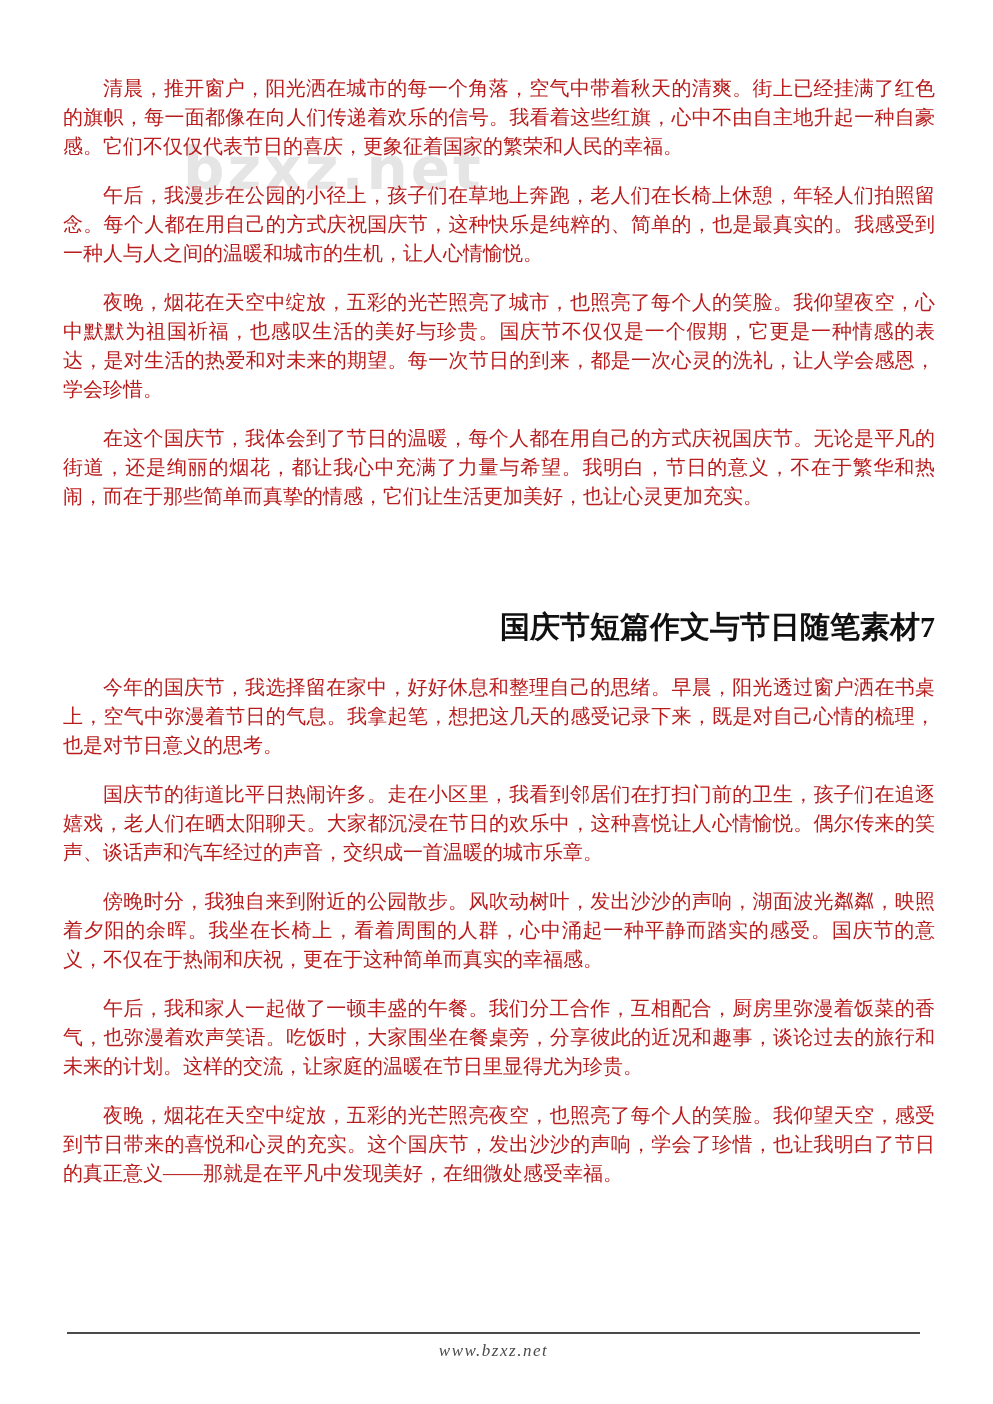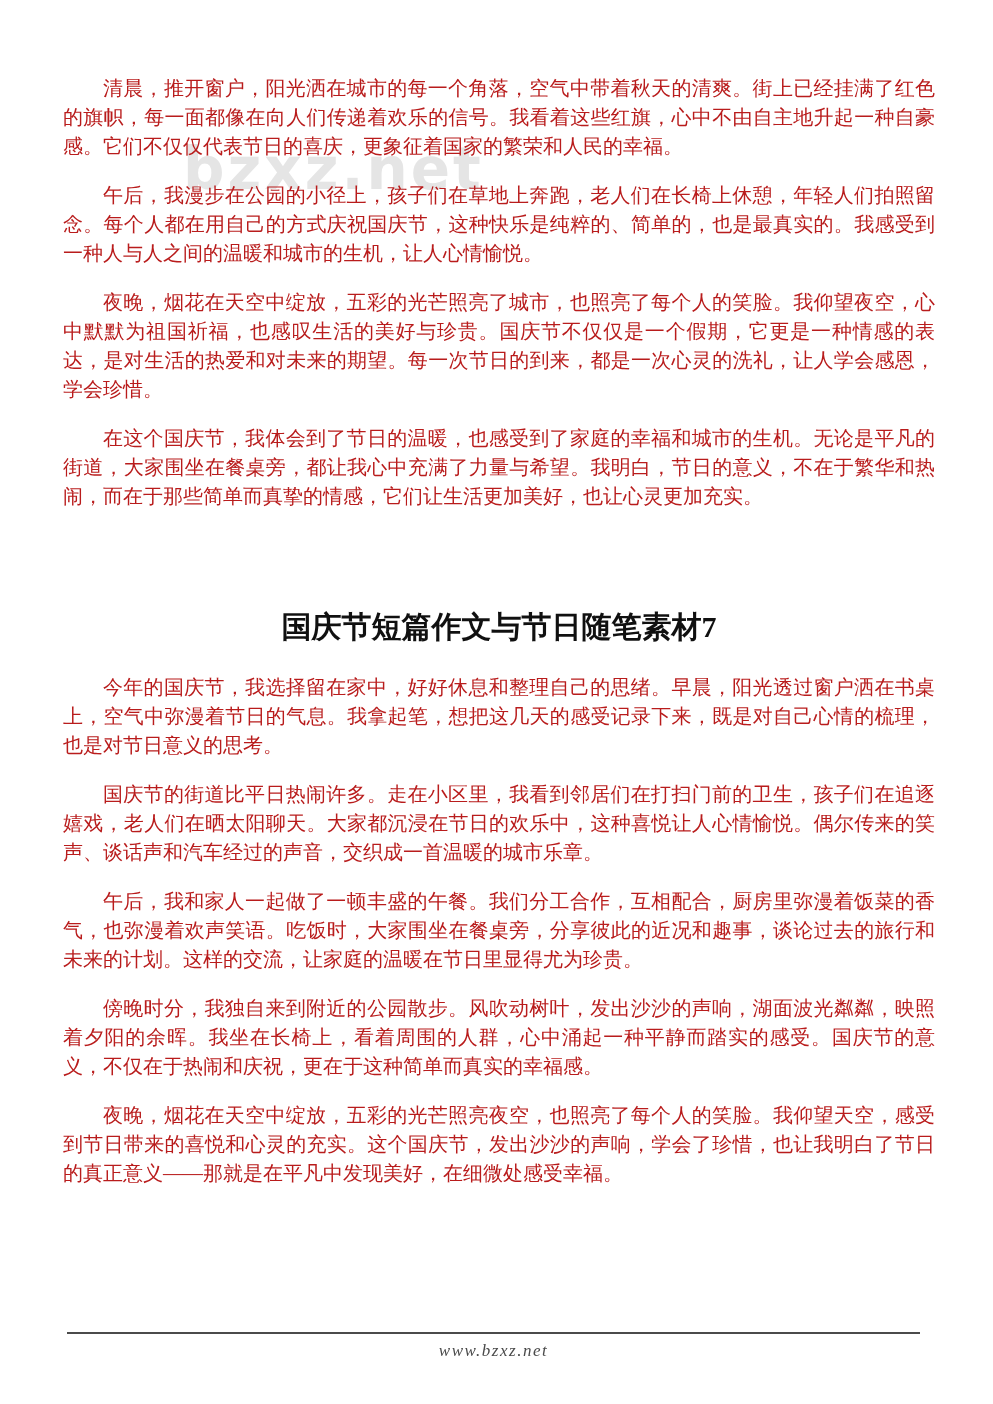--- a/index.html
+++ b/index.html
@@ -38,21 +38,21 @@
     color: #b91c1c;
     text-align: justify;
     text-indent: 2em;
     margin: 0 0 20px 0;
   }
   .essay-title {
     font-size: 30px;
     line-height: 40px;
     font-weight: bold;
     color: #101010;
-    text-align: center;
+    text-align: right;
     margin: 96px 0 26px 0;
   }
   .footer-rule {
     position: absolute;
     left: 67px;
     top: 1332px;
     width: 853px;
     height: 0;
     border-top: 2px solid #4b4b4b;
     z-index: 1;
@@ -76,28 +76,28 @@
 
 <div class="page">
 
   <div class="watermark">bzxz.net</div>
 
   <div class="content">
 
     <p class="para">清晨，推开窗户，阳光洒在城市的每一个角落，空气中带着秋天的清爽。街上已经挂满了红色的旗帜，每一面都像在向人们传递着欢乐的信号。我看着这些红旗，心中不由自主地升起一种自豪感。它们不仅仅代表节日的喜庆，更象征着国家的繁荣和人民的幸福。</p>
     <p class="para">午后，我漫步在公园的小径上，孩子们在草地上奔跑，老人们在长椅上休憩，年轻人们拍照留念。每个人都在用自己的方式庆祝国庆节，这种快乐是纯粹的、简单的，也是最真实的。我感受到一种人与人之间的温暖和城市的生机，让人心情愉悦。</p>
     <p class="para">夜晚，烟花在天空中绽放，五彩的光芒照亮了城市，也照亮了每个人的笑脸。我仰望夜空，心中默默为祖国祈福，也感叹生活的美好与珍贵。国庆节不仅仅是一个假期，它更是一种情感的表达，是对生活的热爱和对未来的期望。每一次节日的到来，都是一次心灵的洗礼，让人学会感恩，学会珍惜。</p>
-    <p class="para">在这个国庆节，我体会到了节日的温暖，也感受到了家庭的幸福和城市的生机。无论是平凡的街道，大家围坐在餐桌旁，都让我心中充满了力量与希望。我明白，节日的意义，不在于繁华和热闹，而在于那些简单而真挚的情感，它们让生活更加美好，也让心灵更加充实。</p>
+    <p class="para">在这个国庆节，我体会到了节日的温暖，每个人都在用自己的方式庆祝国庆节。无论是平凡的街道，还是绚丽的烟花，都让我心中充满了力量与希望。我明白，节日的意义，不在于繁华和热闹，而在于那些简单而真挚的情感，它们让生活更加美好，也让心灵更加充实。</p>
 
     <h1 class="essay-title">国庆节短篇作文与节日随笔素材7</h1>
 
     <p class="para">今年的国庆节，我选择留在家中，好好休息和整理自己的思绪。早晨，阳光透过窗户洒在书桌上，空气中弥漫着节日的气息。我拿起笔，想把这几天的感受记录下来，既是对自己心情的梳理，也是对节日意义的思考。</p>
     <p class="para">国庆节的街道比平日热闹许多。走在小区里，我看到邻居们在打扫门前的卫生，孩子们在追逐嬉戏，老人们在晒太阳聊天。大家都沉浸在节日的欢乐中，这种喜悦让人心情愉悦。偶尔传来的笑声、谈话声和汽车经过的声音，交织成一首温暖的城市乐章。</p>
+    <p class="para">傍晚时分，我独自来到附近的公园散步。风吹动树叶，发出沙沙的声响，湖面波光粼粼，映照着夕阳的余晖。我坐在长椅上，看着周围的人群，心中涌起一种平静而踏实的感受。国庆节的意义，不仅在于热闹和庆祝，更在于这种简单而真实的幸福感。</p>
     <p class="para">午后，我和家人一起做了一顿丰盛的午餐。我们分工合作，互相配合，厨房里弥漫着饭菜的香气，也弥漫着欢声笑语。吃饭时，大家围坐在餐桌旁，分享彼此的近况和趣事，谈论过去的旅行和未来的计划。这样的交流，让家庭的温暖在节日里显得尤为珍贵。</p>
-    <p class="para">傍晚时分，我独自来到附近的公园散步。风吹动树叶，发出沙沙的声响，湖面波光粼粼，映照着夕阳的余晖。我坐在长椅上，看着周围的人群，心中涌起一种平静而踏实的感受。国庆节的意义，不仅在于热闹和庆祝，更在于这种简单而真实的幸福感。</p>
     <p class="para">夜晚，烟花在天空中绽放，五彩的光芒照亮夜空，也照亮了每个人的笑脸。我仰望天空，感受到节日带来的喜悦和心灵的充实。这个国庆节，发出沙沙的声响，学会了珍惜，也让我明白了节日的真正意义——那就是在平凡中发现美好，在细微处感受幸福。</p>
 
   </div>
 
   <div class="footer-rule"></div>
 
   <div class="footer-url">www.bzxz.net</div>
 
 </div>
 

